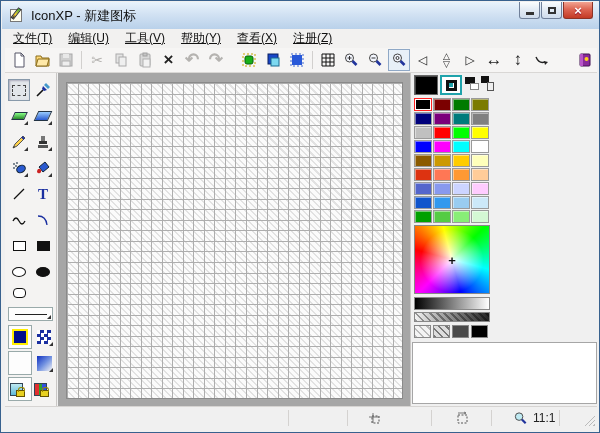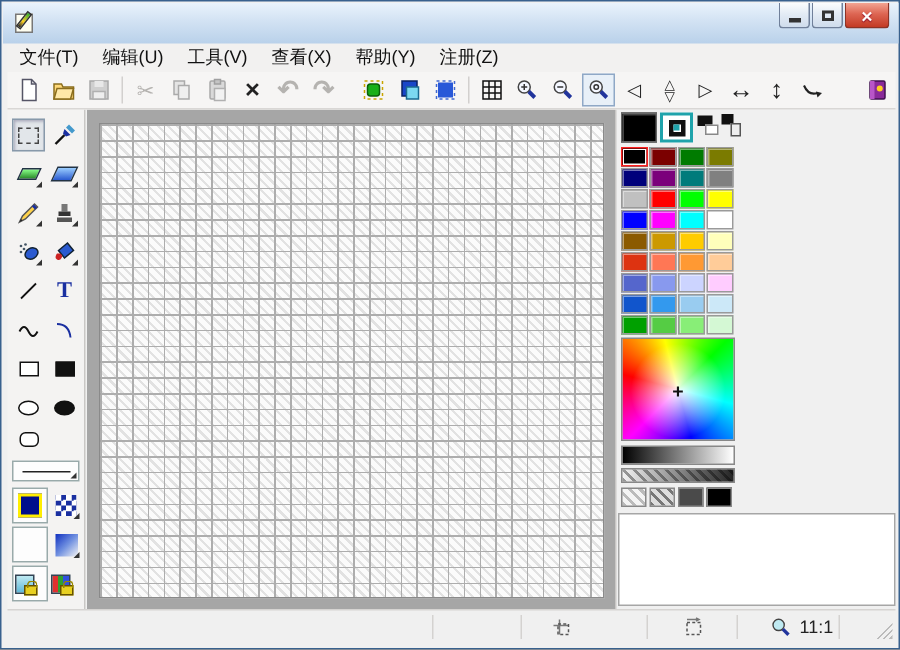--- a/index.html
+++ b/index.html
@@ -12,21 +12,21 @@
   .app-icon .pen{position:absolute;left:5px;top:-1px;width:4px;height:13px;background:linear-gradient(#30b030,#ffd020 60%,#222);transform:rotate(38deg);border:1px solid #333;}
   .title-text{font-size:13px;color:#111;}
   .win-buttons{position:absolute;right:7px;top:0;display:flex;}
   .win-btn{width:21px;height:17px;border:1px solid #70809a;border-top:none;border-radius:0 0 3px 3px;margin-left:1px;display:flex;align-items:center;justify-content:center;background:linear-gradient(#fbfdfe,#e4ecf5 45%,#cfdcec);}
   .win-btn.close{width:30px;background:linear-gradient(#f2a492,#dd6653 45%,#c33a25);border-color:#8c3326;}
   .glyph-min{width:8px;height:3px;background:#333;margin-top:7px;}
   .glyph-max{width:8px;height:7px;border:2px solid #333;}
   .glyph-close{color:#fff;font-weight:bold;font-size:13px;line-height:13px;text-shadow:0 1px 1px #802;}
   
   .menubar{position:absolute;left:4px;top:28px;width:592px;height:19px;background:#f2f1f0;display:flex;align-items:center;font-size:12px;color:#111;z-index:40;}
-  .menu-item{padding:2px 8px;cursor:default;}
+  .menu-item{padding:2px 8px;cursor:default;text-decoration:underline;}
   
   .toolbar{position:absolute;left:4px;top:47px;width:592px;height:25px;background:#f6f5f4;border-bottom:1px solid #d9d7d5;display:flex;align-items:center;padding-left:2px;z-index:40;}
   .tb-btn{width:22px;height:22px;margin:0 1px;display:flex;align-items:center;justify-content:center;border:1px solid transparent;position:relative;}
   .tb-btn.pressed{border:1px solid #8fa8c6;background:#e8f0f8;}
   .tb-sep{width:1px;height:18px;background:#d2d0ce;margin:0 3px;}
   .tb-gap{width:10px;}
   .gl{font-size:14px;line-height:14px;color:#222;}
   .gl.dis{color:#b5b3b0;}
   .gl.big{font-size:17px;font-weight:bold;}
   .arr{font-size:12px;color:#222;line-height:10px;}
@@ -110,39 +110,40 @@
 </head>
 <body>
 
 <div class="window">
 
   <div class="titlebar">
     <div class="app-icon">
         <div class="sheet"></div>
         <div class="pen"></div>
       </div>
+    <div class="title-text">IconXP - 新建图标</div>
     <div class="win-buttons">
       <div class="win-btn">
           <div class="glyph-min"></div>
         </div>
       <div class="win-btn">
           <div class="glyph-max"></div>
         </div>
       <div class="win-btn close">
           <span class="glyph-close">×</span>
         </div>
     </div>
   </div>
 
   <div class="menubar">
       <span class="menu-item">文件(T)</span>
       <span class="menu-item">编辑(U)</span>
       <span class="menu-item">工具(V)</span>
+      <span class="menu-item">帮助(Y)</span>
       <span class="menu-item">查看(X)</span>
-      <span class="menu-item">帮助(Y)</span>
       <span class="menu-item">注册(Z)</span>
     </div>
 
   <div class="toolbar">
     <div class="tb-btn">
       <svg width="16" height="16" viewBox="0 0 16 16">
           <path d="M4 1h6l3 3v11H4z" fill="#fff" stroke="#556"></path>
           <path d="M10 1v3h3" fill="none" stroke="#556"></path>
         </svg>
     </div>

